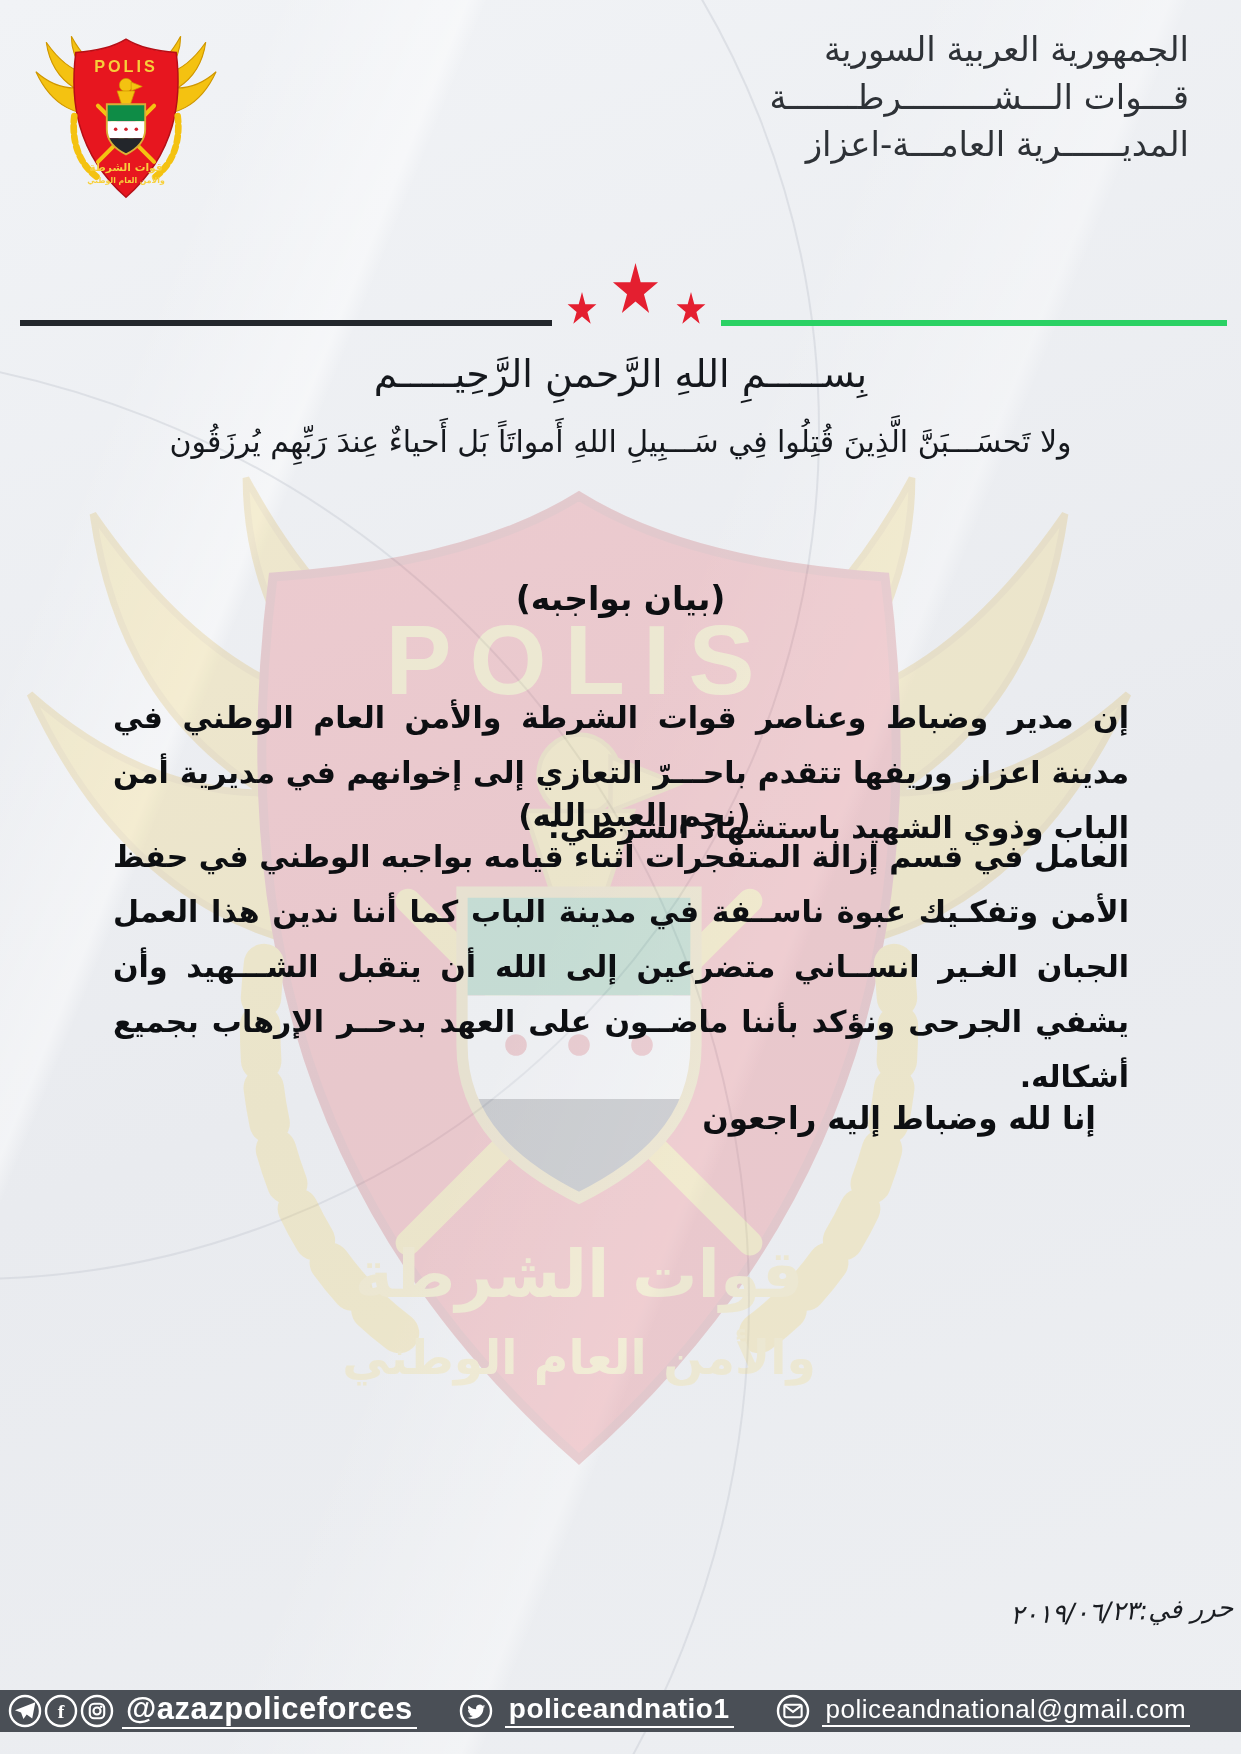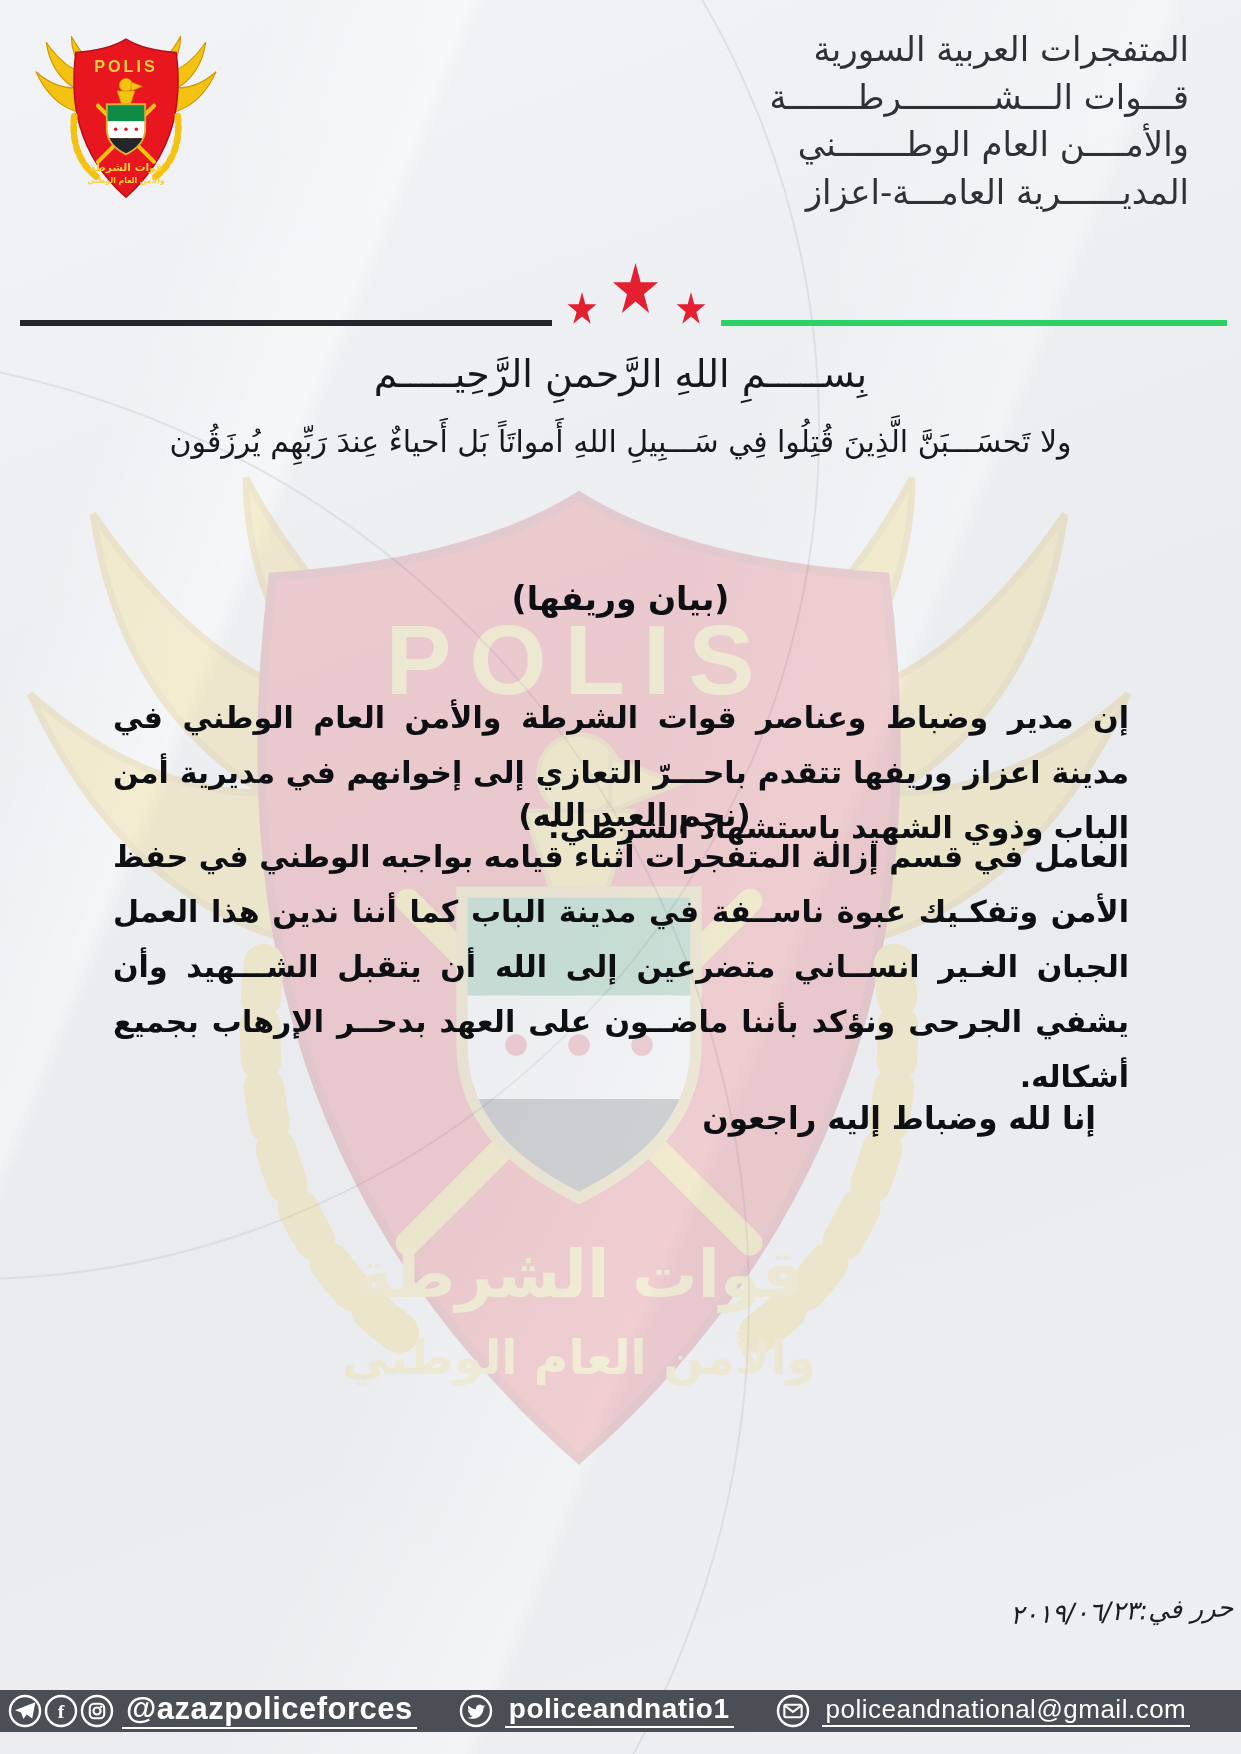--- a/index.html
+++ b/index.html
@@ -118,36 +118,35 @@
 
   <svg class="watermark" width="1170" height="1080" viewBox="0 0 260 240">
     <use href="#police-logo"></use>
   </svg>
 
   <svg class="logo-main" width="192" height="178" viewBox="0 0 260 240">
     <use href="#police-logo"></use>
   </svg>
 
   <div class="org">
-    <div>المتفجرات العربية السورية</div>
+    <div>الجمهورية العربية السورية</div>
     <div>قـــوات الـــشـــــــــرطـــــــة</div>
-    <div>والأمــــن العام الوطـــــــني</div>
     <div>المديــــــرية العامـــة-اعزاز</div>
   </div>
 
   <div class="line line-black"></div>
   <div class="star star-l"></div>
   <div class="star star-m"></div>
   <div class="star star-r"></div>
   <div class="line line-green"></div>
 
   <div class="basmala">بِســـــمِ اللهِ الرَّحمنِ الرَّحِيـــــم</div>
   <div class="verse">ولا تَحسَـــبَنَّ الَّذِينَ قُتِلُوا فِي سَـــبِيلِ اللهِ أَمواتَاً بَل أَحياءٌ عِندَ رَبِّهِم يُرزَقُون</div>
 
-  <div class="title">(بيان وريفها)</div>
+  <div class="title">(بيان بواجبه)</div>
   <div class="para p1">إن مدير وضباط وعناصر قوات الشرطة والأمن العام الوطني في مدينة اعزاز وريفها تتقدم باحـــرّ التعازي إلى إخوانهم في مديرية أمن الباب وذوي الشهيد باستشهاد الشرطي:</div>
   <div class="martyr">(نجم العبد الله)</div>
   <div class="para p2">العامل في قسم إزالة المتفجرات أثناء قيامه بواجبه الوطني في حفظ الأمن وتفكـيك عبوة ناســفة في مدينة الباب كما أننا ندين هذا العمل الجبان الغـير انســاني متضرعين إلى الله أن يتقبل الشـــهيد وأن يشفي الجرحى ونؤكد بأننا ماضــون على العهد بدحــر الإرهاب بجميع أشكاله.</div>
   <div class="closing">إنا لله وضباط إليه راجعون</div>
   <div class="date">حرر في:٢٠١٩/٠٦/٢٣</div>
 
   <div class="footer">
     <span class="icon-trio">
       <svg class="fi" viewBox="0 0 24 24">
         <circle cx="12" cy="12" r="10.6" fill="none" stroke="#fff" stroke-width="1.7"></circle>

